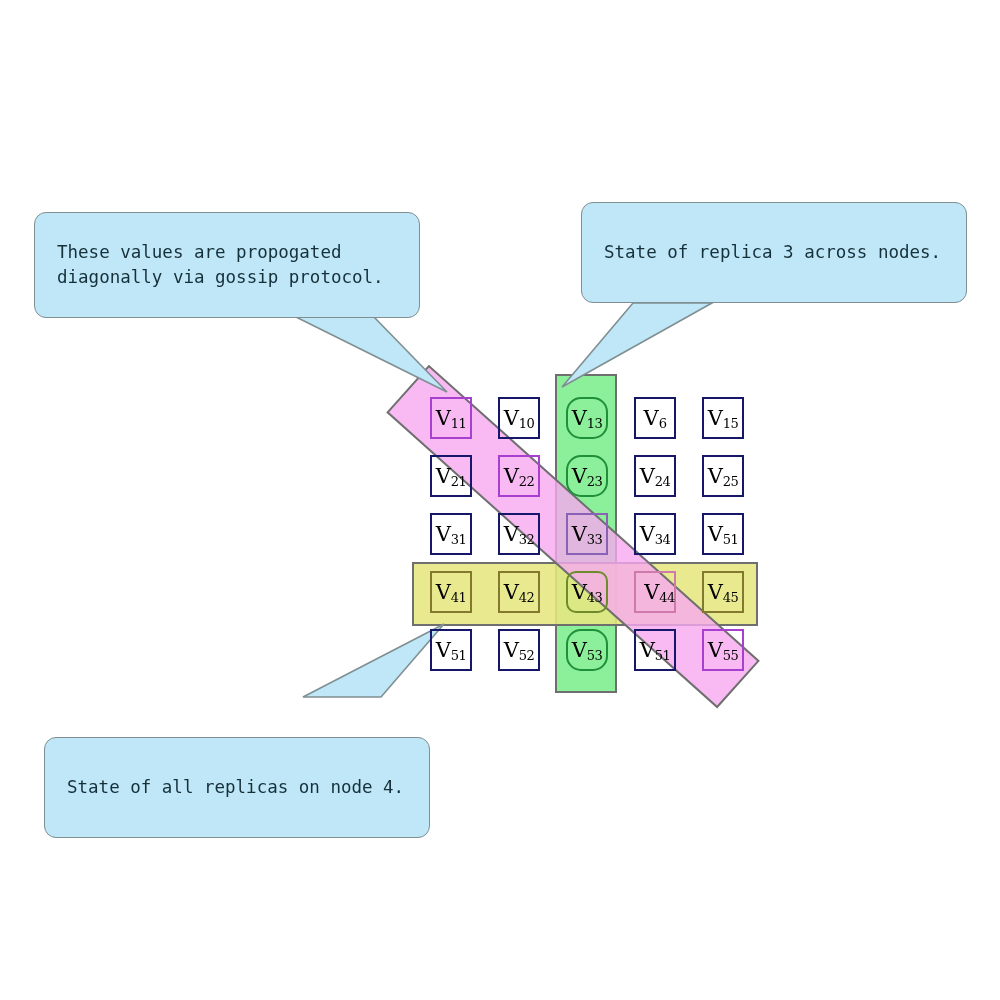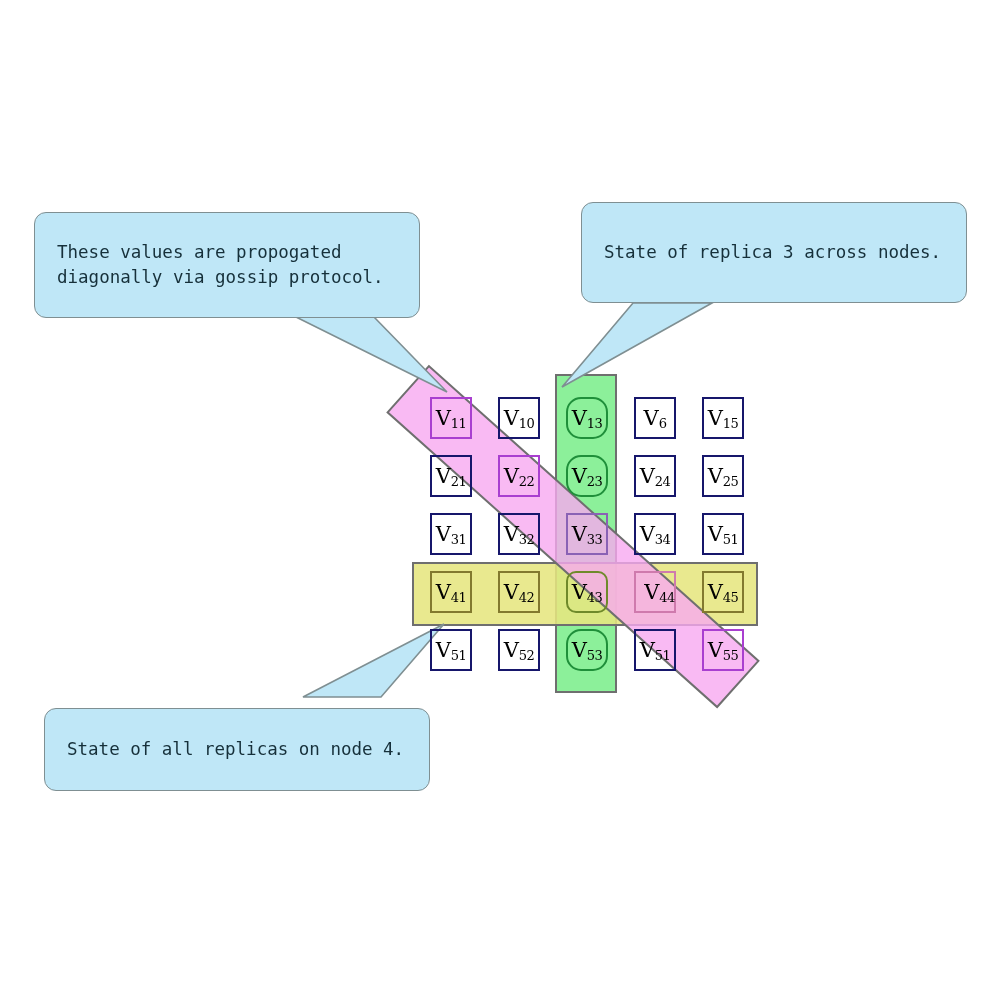--- a/index.html
+++ b/index.html
@@ -79,21 +79,21 @@
     display: flex;
     align-items: center;
     padding: 0 22px;
     color: #16303a;
     font-size: 17.5px;
     line-height: 1.42;
     white-space: pre-line;
   }
   #callout-gossip  { left: 34px;  top: 212px; width: 386px; height: 106px; }
   #callout-replica { left: 581px; top: 202px; width: 386px; height: 101px; text-align: center; }
-  #callout-node    { left: 44px;  top: 708px; width: 386px; height: 83px; }
+  #callout-node    { left: 44px;  top: 737px; width: 386px; height: 101px; }
 </style>
 </head>
 <body>
 
 <div id="stage">
 
   <svg class="layer" viewBox="0 0 1000 1000">
 
     <rect x="556" y="375" width="60" height="317" fill="#8cf09a" stroke="#6f6f6f" stroke-width="2"></rect>
 

